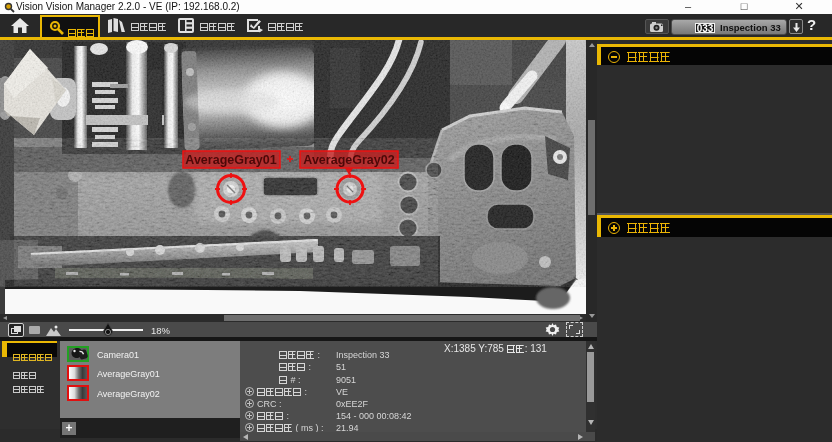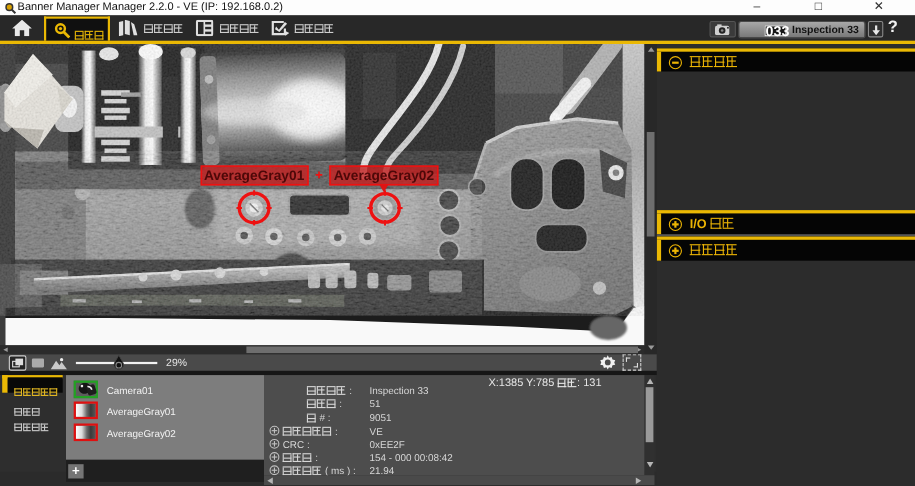--- a/index.html
+++ b/index.html
@@ -292,21 +292,21 @@
  <circle cx="350" cy="149" r="13" fill="none" stroke="#ee1111" stroke-width="3"></circle>
  <path d="M350 133 v5 M350 160 v5 M334 149 h5 M361 149 h5" stroke="#ee1111" stroke-width="1.8"></path>
  <path d="M345 128 l8 0 l-4 7 Z" fill="#dd1515"></path>
 </g>
 </svg>
 <div class="abs" id="title">
  <svg class="abs" style="left:4px;top:2px" width="11" height="11" viewBox="0 0 11 11">
       <circle cx="4.5" cy="4.5" r="3" fill="#d8a000" stroke="#333" stroke-width="1.4"></circle>
       <line x1="6.8" y1="6.8" x2="10" y2="10" stroke="#333" stroke-width="1.8"></line>
     </svg>
- <div class="abs txt">Banner Manager Manager 2.2.0 - VE (IP: 192.168.0.2)</div>
+ <div class="abs txt">Vision Vision Manager 2.2.0 - VE (IP: 192.168.0.2)</div>
  <div class="abs winbtn" style="left:681px;width:14px;text-align:center">–</div>
  <div class="abs winbtn" style="left:737px;width:14px;text-align:center">□</div>
  <div class="abs winbtn" style="left:792px;width:14px;text-align:center">✕</div>
 </div>
 <div class="abs" id="toolbar">
  <svg class="abs" style="left:11px;top:4px" width="18" height="15" viewBox="0 0 18 15">
       <path d="M9 0 L18 8 L15.5 8 L15.5 15 L11 15 L11 9.5 L7 9.5 L7 15 L2.5 15 L2.5 8 L0 8 Z" fill="#e8e8e8"></path>
     </svg>
  <div class="abs" id="sensortab">
   <svg class="abs" style="left:7px;top:3px" width="15" height="15" viewBox="0 0 15 15">
@@ -339,46 +339,38 @@
  <div class="abs" style="left:645px;top:5px;width:24px;height:15px;background:#3a3a3a;border:1px solid #555;border-radius:2px">
   <svg class="abs" style="left:4px;top:2px" width="15" height="10" viewBox="0 0 15 10">
         <rect x="0" y="1.5" width="13" height="8.5" rx="1.5" fill="#cfcfcf"></rect>
         <rect x="2" y="0" width="4" height="2.5" fill="#cfcfcf"></rect>
         <circle cx="6.5" cy="5.7" r="3" fill="#222"></circle>
         <circle cx="6.5" cy="5.7" r="1.2" fill="#888"></circle>
         <rect x="11" y="2.5" width="1.5" height="1.5" fill="#222"></rect>
       </svg>
  </div>
  <div class="abs" style="left:671px;top:5px;width:116px;height:16px;background:linear-gradient(#a8a8a8,#787878);border:1px solid #4a4a4a;border-radius:3px">
-  <div class="abs" style="left:23px;top:2.5px;width:20px;height:10px;background:#181818;border:1px solid #f0f0f0;color:#fff;font-size:13px;font-weight:bold;text-align:center;line-height:9px">033</div>
+  <div class="abs" style="left:23px;top:2.5px;width:20px;height:10px;background:#181818;border:1px solid #f0f0f0;color:#fff;font-size:10px;font-weight:bold;text-align:center;line-height:9px">033</div>
   <div class="abs" style="left:48px;top:2px;color:#111;font-size:9.5px;font-weight:bold">Inspection 33</div>
  </div>
  <div class="abs" style="left:789px;top:5px;width:14px;height:15px;background:#2f2f2f;border:1px solid #8a8a8a;border-radius:2px">
   <svg class="abs" style="left:3px;top:2.5px" width="7" height="9" viewBox="0 0 7 9">
         <path d="M2.5 0 L4.5 0 L4.5 4.5 L7 4.5 L3.5 9 L0 4.5 L2.5 4.5 Z" fill="#e8e8e8"></path>
       </svg>
  </div>
  <div class="abs" style="left:807px;top:2px;color:#f2f2f2;font-size:15px;font-weight:bold">?</div>
 </div>
 <div class="abs" id="ybar"></div>
 <div class="abs" id="rpanel">
  <div class="abs hdr" style="top:4px;height:21px">
   <div class="strip"></div>
   <div class="circ">
         <i></i>
       </div>
   <div class="hdrtxt"><i class="cj s10"></i><i class="cj s10 v2"></i><i class="cj s10"></i><i class="cj s10 v2"></i></div>
- </div>
- <div class="abs hdr" style="top:151px;height:22px">
-  <div class="strip"></div>
-  <div class="circ plus">
-        <i></i>
-        <i class="v"></i>
-      </div>
-  <div class="hdrtxt" style="font-size:11.5px">I/O <i class="cj s10"></i><i class="cj s10 v2"></i></div>
  </div>
  <div class="abs" style="left:0;top:173px;width:235px;height:2px;background:#575757"></div>
  <div class="abs hdr" style="top:175px;height:22px">
   <div class="strip"></div>
   <div class="circ plus">
         <i></i>
         <i class="v"></i>
       </div>
   <div class="hdrtxt"><i class="cj s10"></i><i class="cj s10 v2"></i><i class="cj s10"></i><i class="cj s10 v2"></i></div>
  </div>
@@ -447,21 +439,21 @@
  <div class="abs" style="left:29px;top:4px;width:11px;height:8px;background:#aaa;border-radius:1px"></div>
  <svg class="abs" style="left:46px;top:3px" width="15" height="11" viewBox="0 0 15 11">
       <path d="M0 11 L5 3 L8 7 L10 4 L15 11 Z" fill="#c9c9c9"></path>
       <circle cx="10" cy="2" r="1.5" fill="#eee"></circle>
     </svg>
  <div class="abs" style="left:69px;top:7px;width:74px;height:2px;background:#f2f2f2"></div>
  <svg class="abs" style="left:103px;top:1px" width="10" height="14" viewBox="0 0 10 14">
       <path d="M5 0 L8.5 6 A4.3 4.3 0 1 1 1.5 6 Z" fill="#111" stroke="#444" stroke-width="0.8"></path>
       <circle cx="5" cy="9" r="2.6" fill="none" stroke="#888" stroke-width="1"></circle>
     </svg>
- <div class="abs" style="left:151px;top:3px;color:#e6e6e6;font-size:9.5px">29%</div>
+ <div class="abs" style="left:151px;top:3px;color:#e6e6e6;font-size:9.5px">18%</div>
  <div class="abs" style="left:444px;top:21px;color:#e6e6e6;font-size:10px">X:1385 Y:785 <i class="cj s8"></i><i class="cj s8 v2"></i>: 131</div>
  <svg class="abs" style="left:545px;top:0px" width="15" height="15" viewBox="0 0 15 15">
       <path d="M7.5 1 L8.6 3.2 L11 2.5 L11.8 4.9 L14.3 5.4 L13.4 7.5 L14.3 9.6 L11.8 10.1 L11 12.5 L8.6 11.8 L7.5 14 L6.4 11.8 L4 12.5 L3.2 10.1 L0.7 9.6 L1.6 7.5 L0.7 5.4 L3.2 4.9 L4 2.5 L6.4 3.2 Z" fill="#f0f0f0"></path>
       <circle cx="7.5" cy="7.5" r="2.6" fill="#4a4a4a"></circle>
     </svg>
  <div class="abs" style="left:566px;top:0px;width:17px;height:15px;border:1.5px dashed #cfcfcf">
   <div class="abs" style="left:2px;top:2px;width:4px;height:4px;border-left:1.5px solid #ddd;border-top:1.5px solid #ddd"></div>
   <div class="abs" style="right:2px;bottom:2px;width:4px;height:4px;border-right:1.5px solid #ddd;border-bottom:1.5px solid #ddd"></div>
  </div>
 </div>

